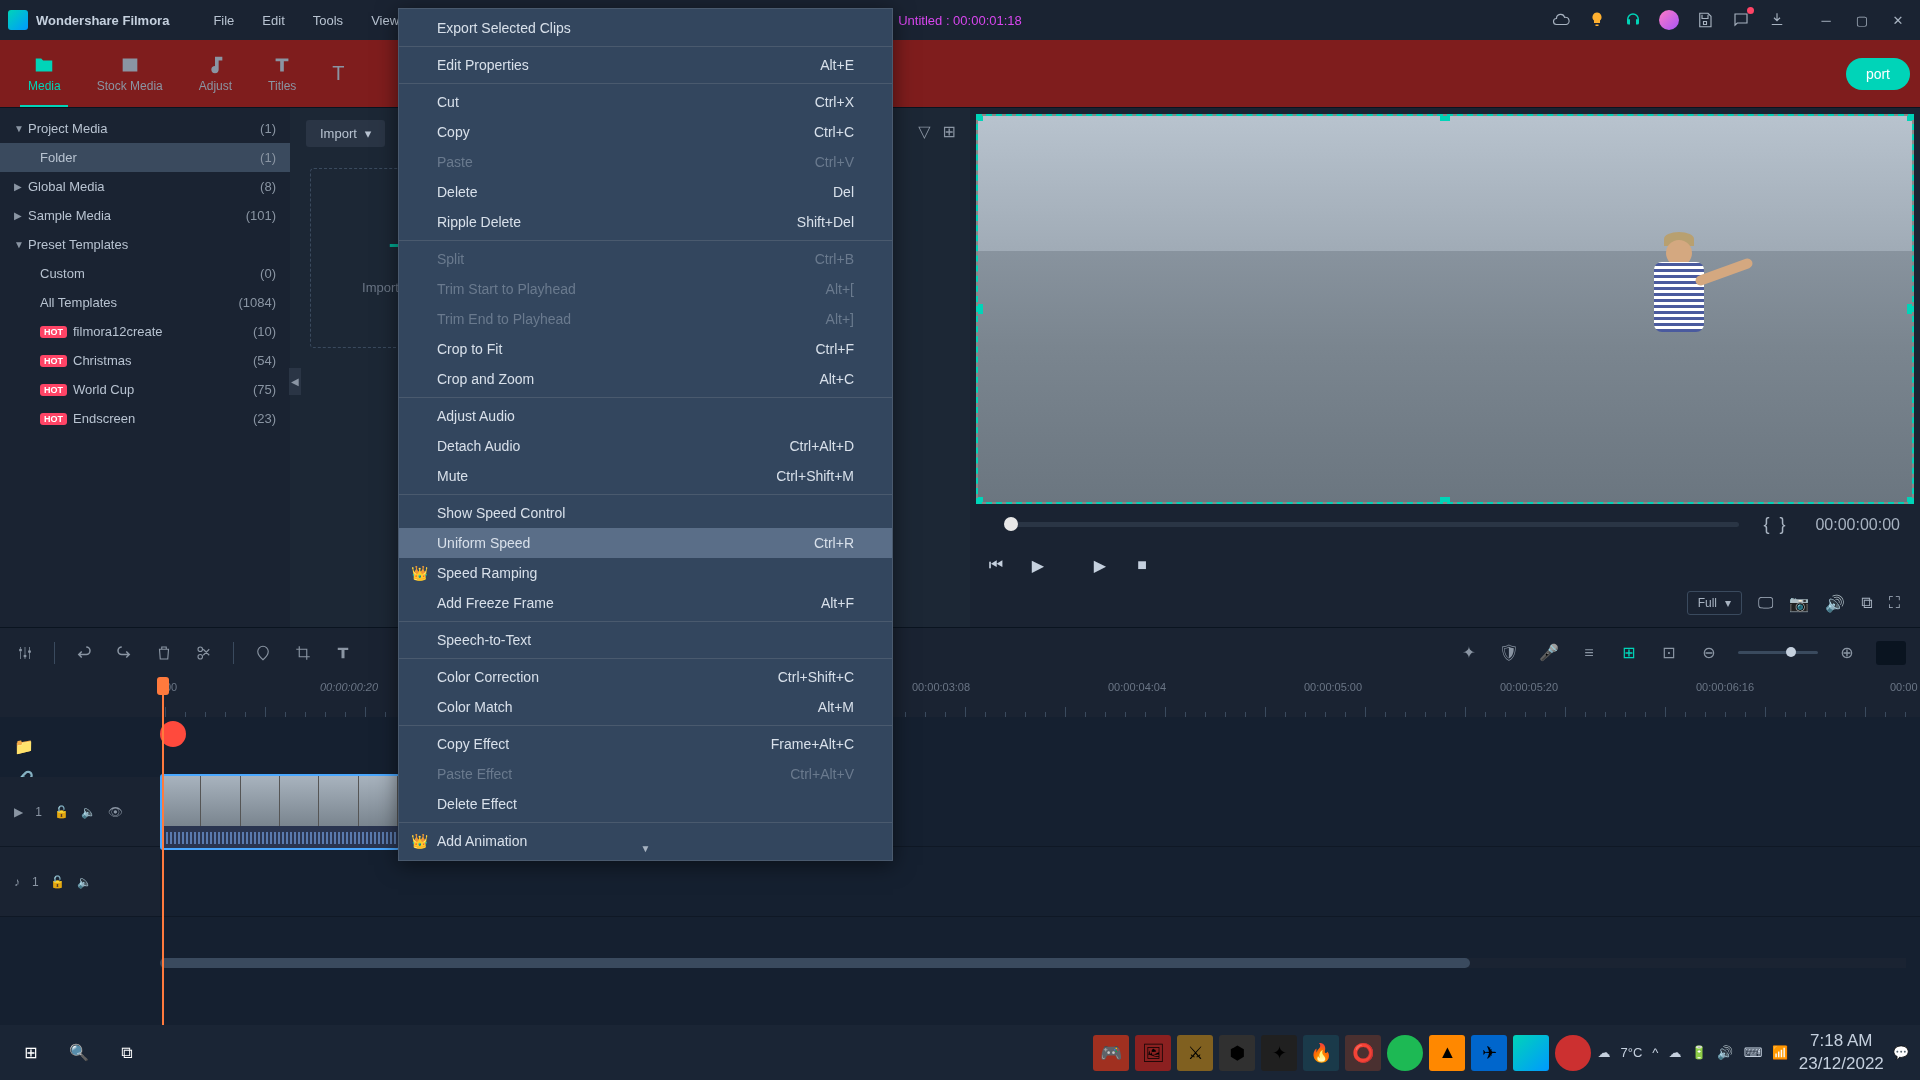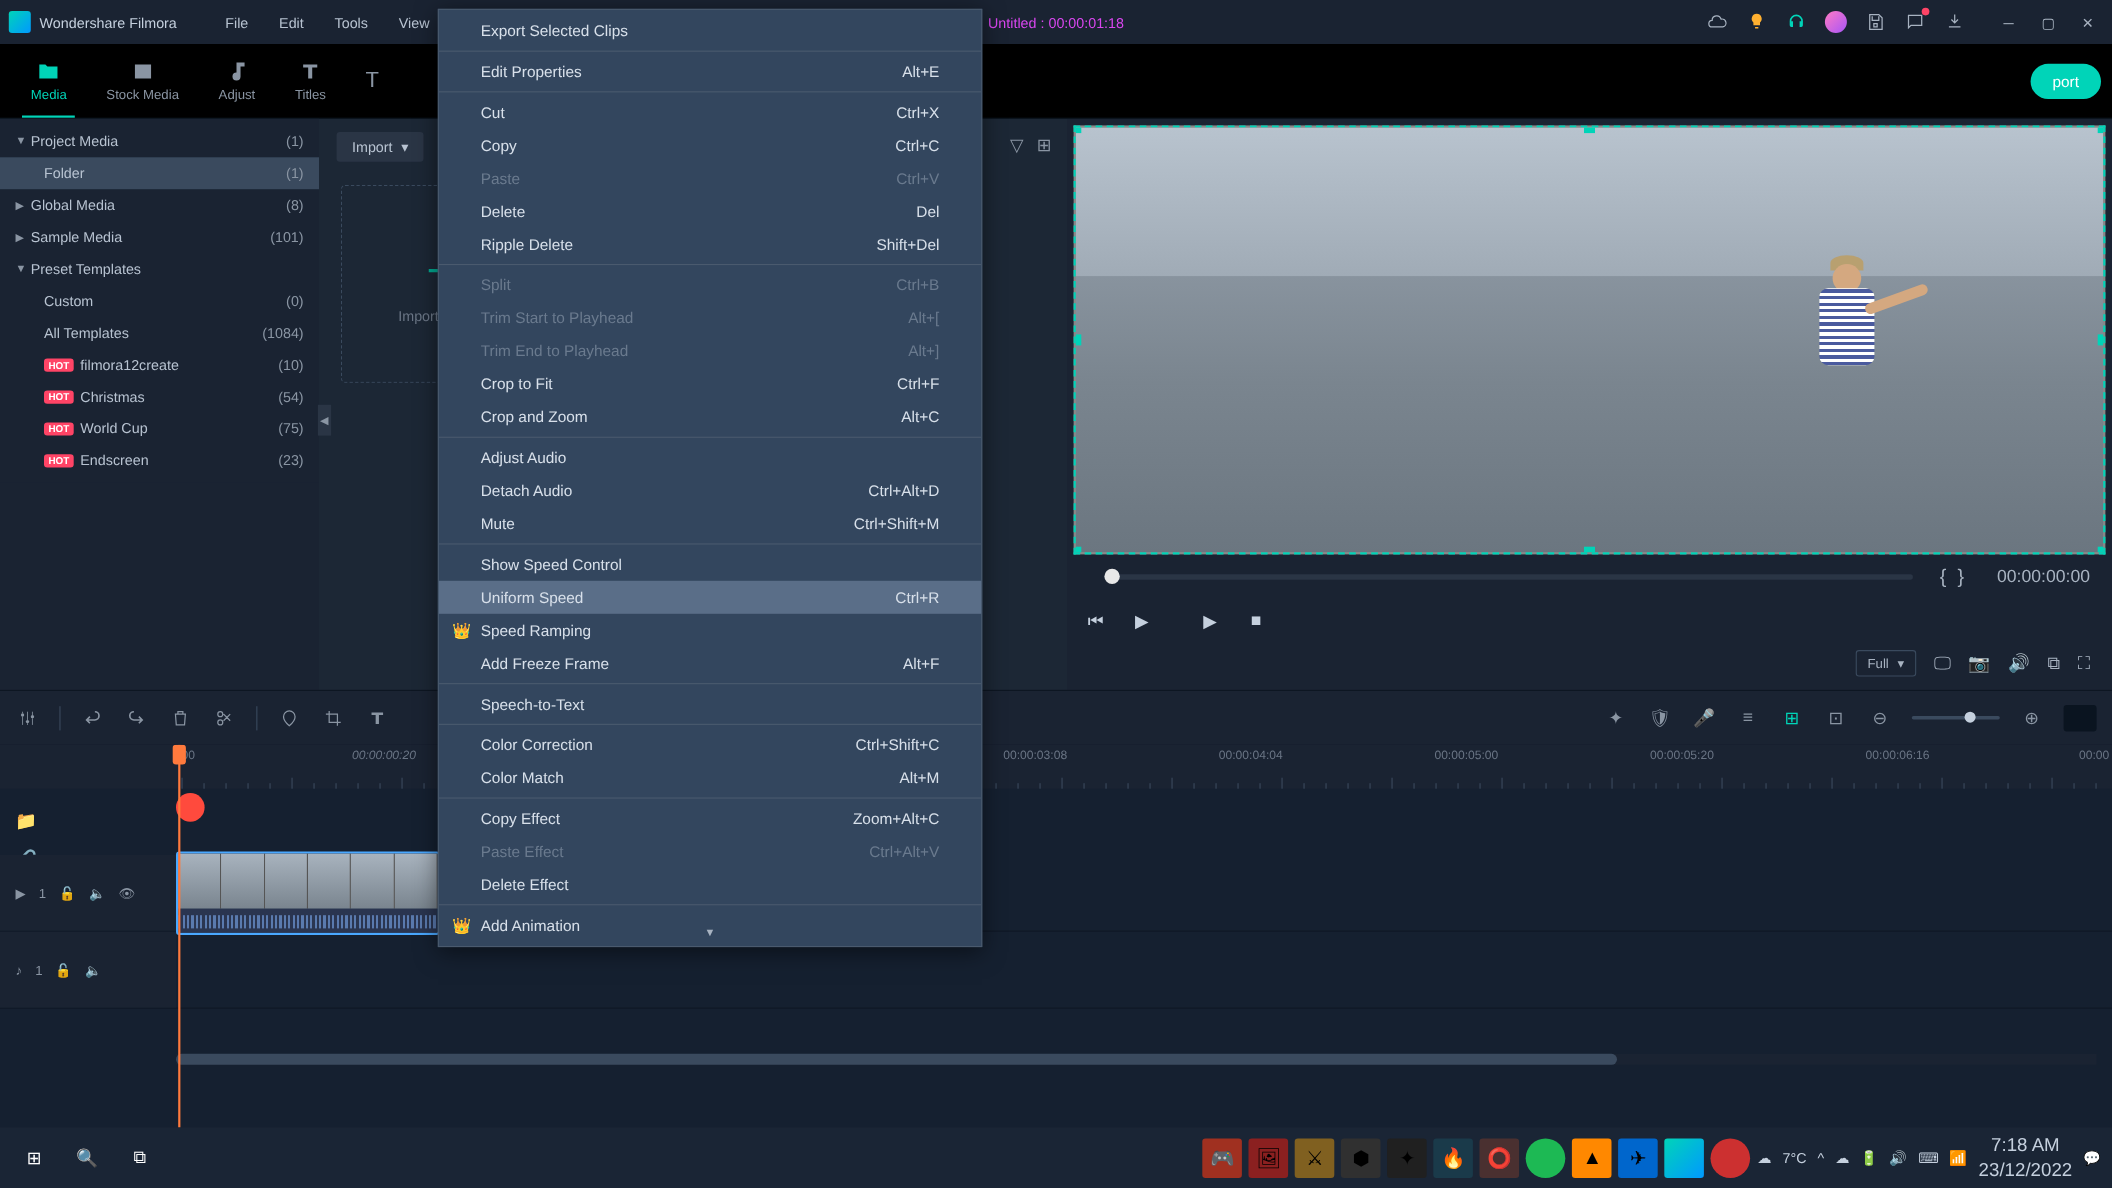--- a/index.html
+++ b/index.html
@@ -1,28 +1,28 @@
 <!DOCTYPE html>
 <html><head>
 <meta charset="utf-8">
 <style>
 *{margin:0;padding:0;box-sizing:border-box;font-family:'Segoe UI',Arial,sans-serif;user-select:none}
 body{width:1920px;height:1080px;background:#1a2332;overflow:hidden;position:relative}
 .titlebar{height:40px;background:#1a2332;display:flex;align-items:center;padding:0 8px;color:#c5d0de;font-size:13px}
 .logo{width:20px;height:20px;margin-right:8px;background:linear-gradient(135deg,#00d4b8,#0099ff);border-radius:3px}
-.app-title{font-weight:400}
+.app-title{font-weight:700}
 .menubar{display:flex;margin-left:30px;gap:0}
 .menu-item{padding:6px 14px;cursor:pointer;color:#b8c3d1}
 .title-center{position:absolute;left:50%;transform:translateX(-50%);color:#d946ef}
 .titlebar-icons{margin-left:auto;display:flex;gap:14px;align-items:center}
 .tb-icon{width:22px;height:22px;display:flex;align-items:center;justify-content:center;color:#a8b3c1;cursor:pointer}
 .tb-icon svg{width:18px;height:18px;fill:currentColor}
 .win-controls{display:flex;gap:8px;margin-left:10px}
 .win-btn{width:28px;height:28px;display:flex;align-items:center;justify-content:center;color:#a8b3c1;cursor:pointer}
-.main-toolbar{height:68px;background:#000000;display:flex;padding:0 10px;border-bottom:1px solid #0a1420}
+.main-toolbar{height:68px;background:#7f1d1d;display:flex;padding:0 10px;border-bottom:1px solid #0a1420}
 .tab-btn{display:flex;flex-direction:column;align-items:center;justify-content:center;padding:8px 18px;color:#8a95a3;cursor:pointer;position:relative}
 .tab-btn.active{color:#00d4b8}
 .tab-btn.active::after{content:'';position:absolute;bottom:0;left:15%;right:15%;height:2px;background:#00d4b8}
 .tab-btn svg{width:22px;height:22px;fill:currentColor;margin-bottom:3px}
 .tab-label{font-size:12px}
 .export-btn{margin-left:auto;align-self:center;background:#00d4b8;color:#fff;padding:8px 20px;border-radius:18px;font-size:14px;font-weight:500;cursor:pointer}
 .workspace{display:flex;height:calc(100% - 108px - 398px - 55px)}
 .left-panel{width:290px;background:#1a2332;display:flex;flex-direction:column}
 .sidebar{width:290px;background:#1a2332;overflow-y:auto}
 .import-dd{padding:6px 14px;background:#2a3545;border-radius:3px;color:#b8c3d1;font-size:13px;display:flex;align-items:center;gap:8px;cursor:pointer}
@@ -600,21 +600,21 @@
       <span>Color Correction</span>
       <span class="ctx-shortcut">Ctrl+Shift+C</span>
     </div>
     <div class="ctx-item">
       <span>Color Match</span>
       <span class="ctx-shortcut">Alt+M</span>
     </div>
     <div class="ctx-sep"></div>
     <div class="ctx-item">
       <span>Copy Effect</span>
-      <span class="ctx-shortcut">Zoom+Alt+C</span>
+      <span class="ctx-shortcut">Frame+Alt+C</span>
     </div>
     <div class="ctx-item disabled">
       <span>Paste Effect</span>
       <span class="ctx-shortcut">Ctrl+Alt+V</span>
     </div>
     <div class="ctx-item">
       <span>Delete Effect</span>
     </div>
     <div class="ctx-sep"></div>
     <div class="ctx-item">

